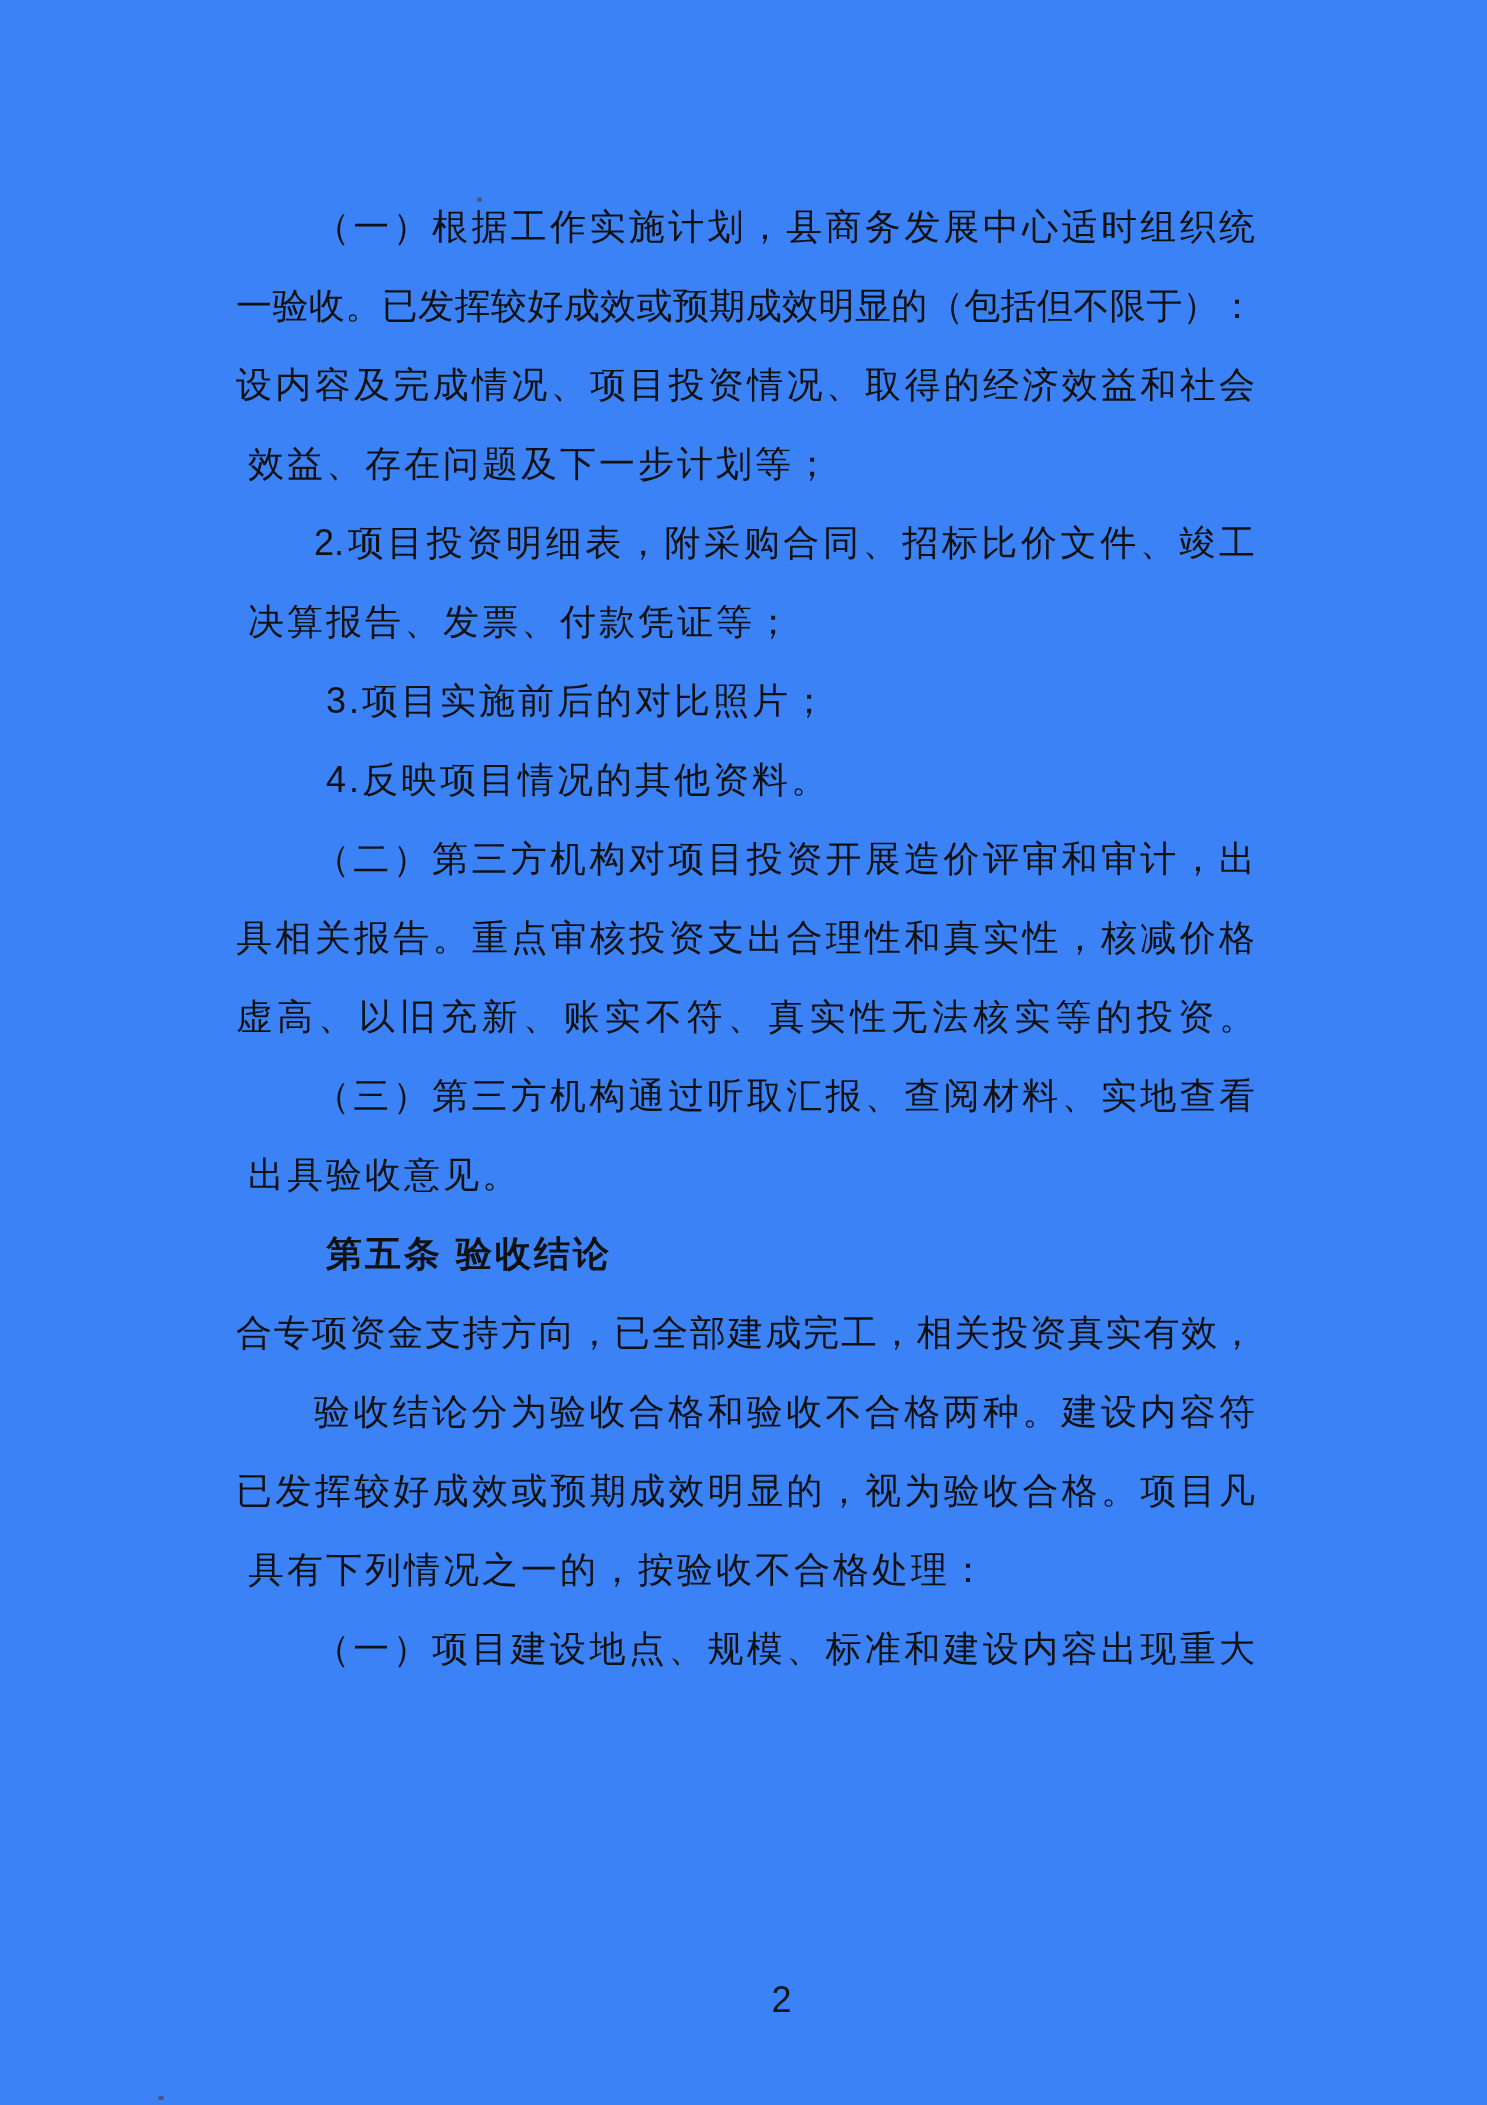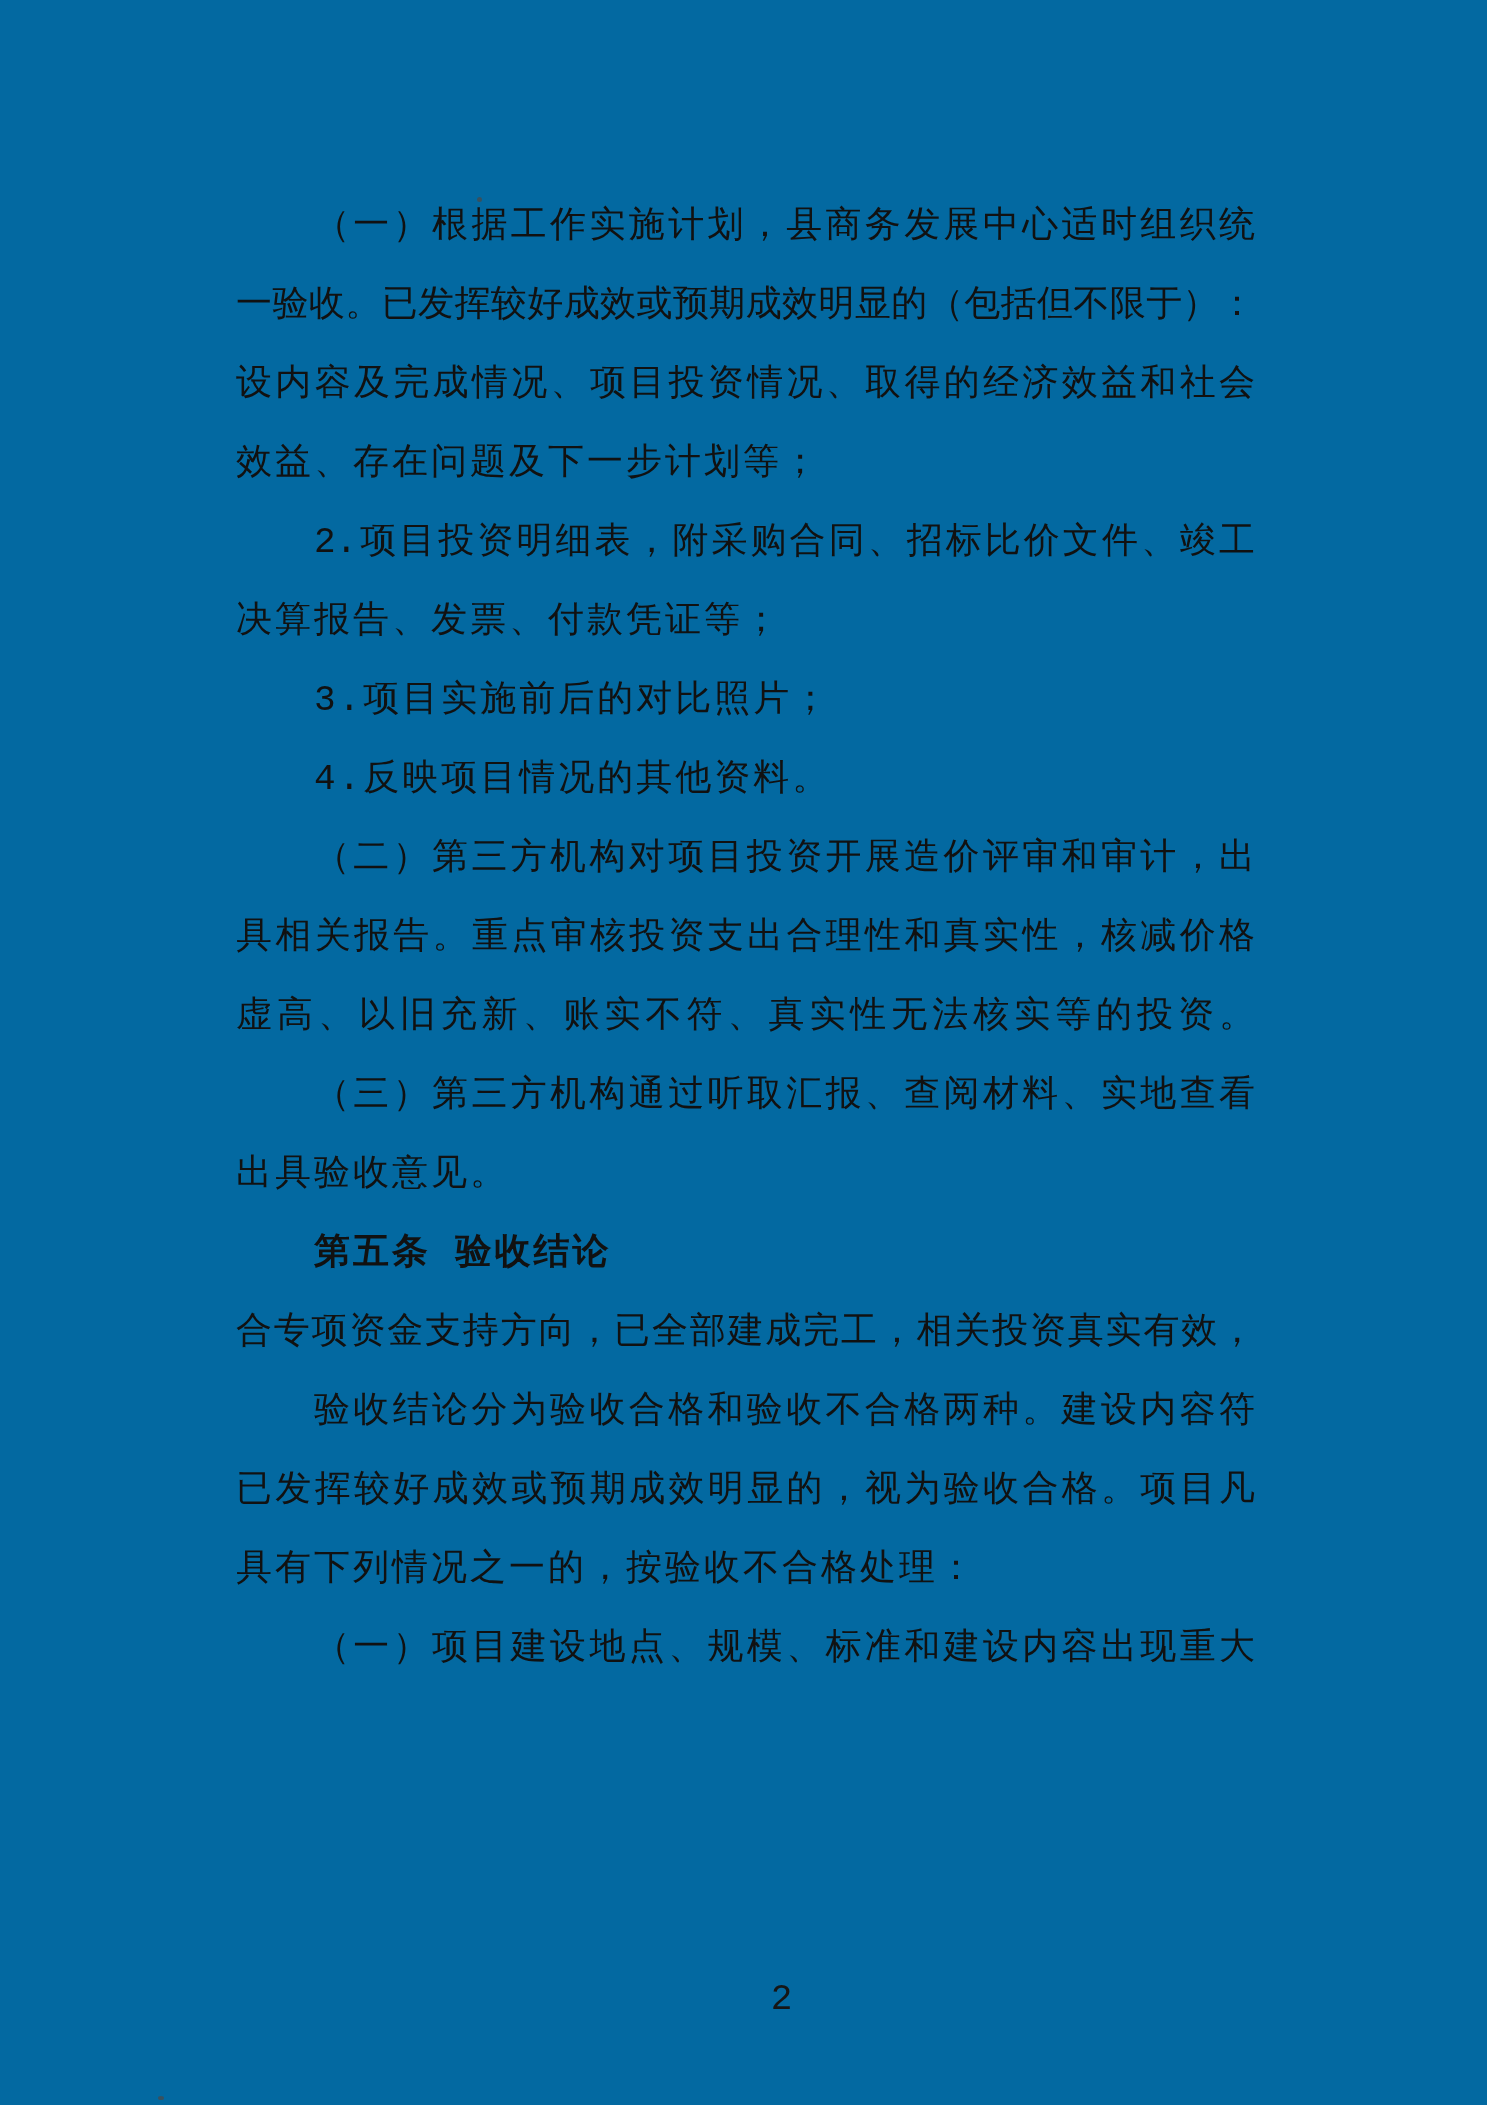--- a/index.html
+++ b/index.html
@@ -5,22 +5,22 @@
   html, body {
     margin: 0;
     padding: 0;
     background: #e8e8e8;
   }
   .page {
     position: relative;
     width: 1487px;
     height: 2105px;
     margin: 0 auto;
-    background: #0369a1;
-    font-family: Liberation Mono, monospace;
+    background: #3b82f6;
+    font-family: Liberation Sans, sans-serif;
     color: #111111;
     overflow: hidden;
   }
   .text-block {
     position: absolute;
     left: 236px;
     top: 187px;
     width: 1019px;
   }
   .line {
@@ -31,20 +31,21 @@
     color: #111111;
   }
   
   .fill {
     text-align: justify;
     text-align-last: justify;
   }
   
   .short {
     letter-spacing: 3px;
+    margin-left: 12px;
   }
   
   .ind {
     padding-left: 78px;
   }
   .heading {
     font-weight: bold;
   }
   .footer {
     position: absolute;

